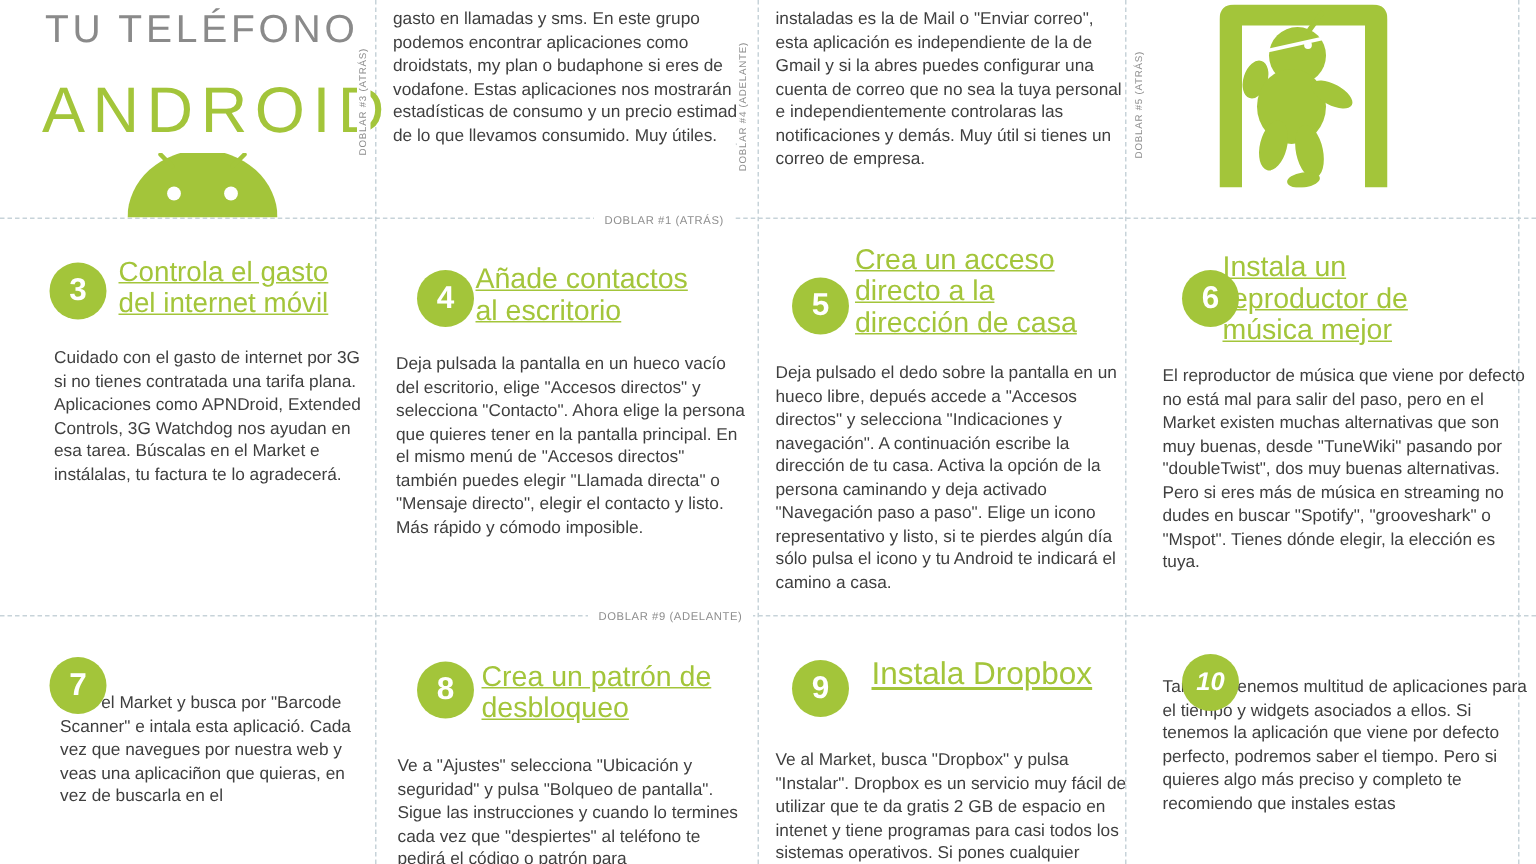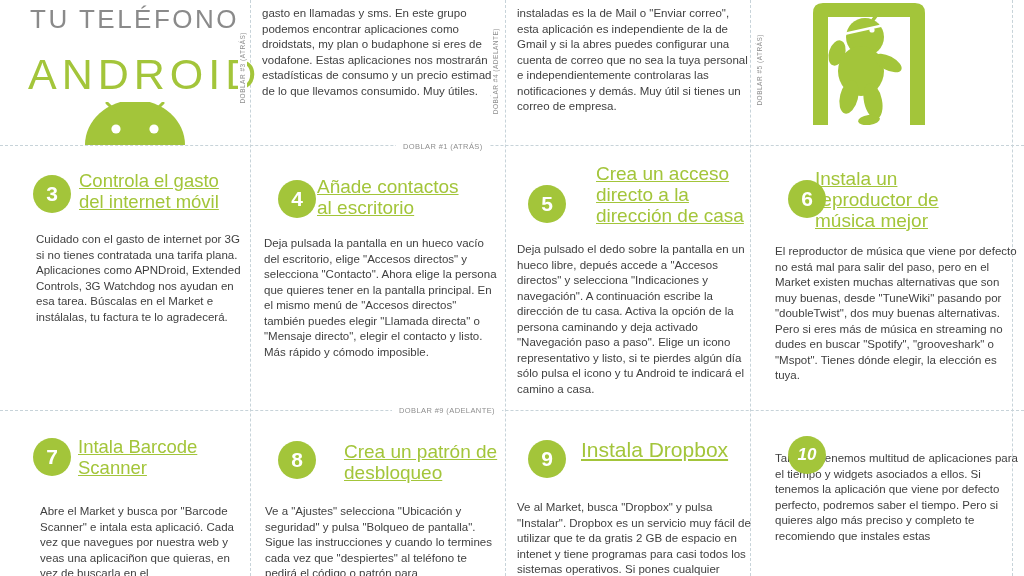--- a/index.html
+++ b/index.html
@@ -103,44 +103,42 @@
 
   <section class="tip" style="left:264px;top:176px;width:236px">
     <div class="badge" style="left:14px;top:4px">4</div>
     <h2 style="margin-left:53px">Añade contactos
 al escritorio</h2>
     <p class="body" style="margin-top:18px">Deja pulsada la pantalla en un hueco vacío del escritorio, elige "Accesos directos" y selecciona "Contacto". Ahora elige la persona que quieres tener en la pantalla principal. En el mismo menú de "Accesos directos" también puedes elegir "Llamada directa" o "Mensaje directo", elegir el contacto y listo. Más rápido y cómodo imposible.</p>
   </section>
 
   <section class="tip" style="left:517px;top:163px;width:236px">
     <div class="badge" style="left:11px;top:22px">5</div>
-    <h2 style="margin-left:79px">Crea un acceso
+    <h2 style="margin-left:53px">Crea un acceso
 directo a la
 dirección de casa</h2>
     <p class="body" style="margin-top:16px">Deja pulsado el dedo sobre la pantalla en un hueco libre, depués accede a "Accesos directos" y selecciona "Indicaciones y navegación". A continuación escribe la dirección de tu casa. Activa la opción de la persona caminando y deja activado "Navegación paso a paso". Elige un icono representativo y listo, si te pierdes algún día sólo pulsa el icono y tu Android te indicará el camino a casa.</p>
   </section>
 
   <section class="tip" style="left:775px;top:168px;width:243px">
     <div class="badge" style="left:13px;top:12px">6</div>
     <h2 style="margin-left:40px">Instala un
 reproductor de
 música mejor</h2>
     <p class="body" style="margin-top:13px">El reproductor de música que viene por defecto no está mal para salir del paso, pero en el Market existen muchas alternativas que son muy buenas, desde "TuneWiki" pasando por "doubleTwist", dos muy buenas alternativas. Pero si eres más de música en streaming no dudes en buscar "Spotify", "grooveshark" o "Mspot". Tienes dónde elegir, la elección es tuya.</p>
   </section>
 
   <section class="tip" style="left:40px;top:436px;width:206px">
     <div class="badge" style="left:-7px;top:2px">7</div>
-    <h2 style="margin-left:38px;font-size:18.5px">Intala Barcode
-Scanner</h2>
     <p class="body" style="margin-top:26px">Abre el Market y busca por "Barcode Scanner" e intala esta aplicació. Cada vez que navegues por nuestra web y veas una aplicaciñon que quieras, en vez de buscarla en el</p>
   </section>
 
   <section class="tip" style="left:265px;top:441px;width:237px">
     <div class="badge" style="left:13px;top:0">8</div>
-    <h2 style="margin-left:79px">Crea un patrón de
+    <h2 style="margin-left:56px">Crea un patrón de
 desbloqueo</h2>
     <p class="body" style="margin-top:21px">Ve a "Ajustes" selecciona "Ubicación y seguridad" y pulsa "Bolqueo de pantalla". Sigue las instrucciones y cuando lo termines cada vez que "despiertes" al teléfono te pedirá el código o patrón para</p>
   </section>
 
   <section class="tip" style="left:517px;top:438px;width:238px">
     <div class="badge" style="left:11px;top:2px">9</div>
     <h2 style="margin-left:64px;font-size:21px;line-height:24px">Instala Dropbox</h2>
     <p class="body" style="margin-top:38px">Ve al Market, busca "Dropbox" y pulsa "Instalar". Dropbox es un servicio muy fácil de utilizar que te da gratis 2 GB de espacio en intenet y tiene programas para casi todos los sistemas operativos. Si pones cualquier archivo en tu carpeta de Dropbox, se subirá</p>
   </section>
 

